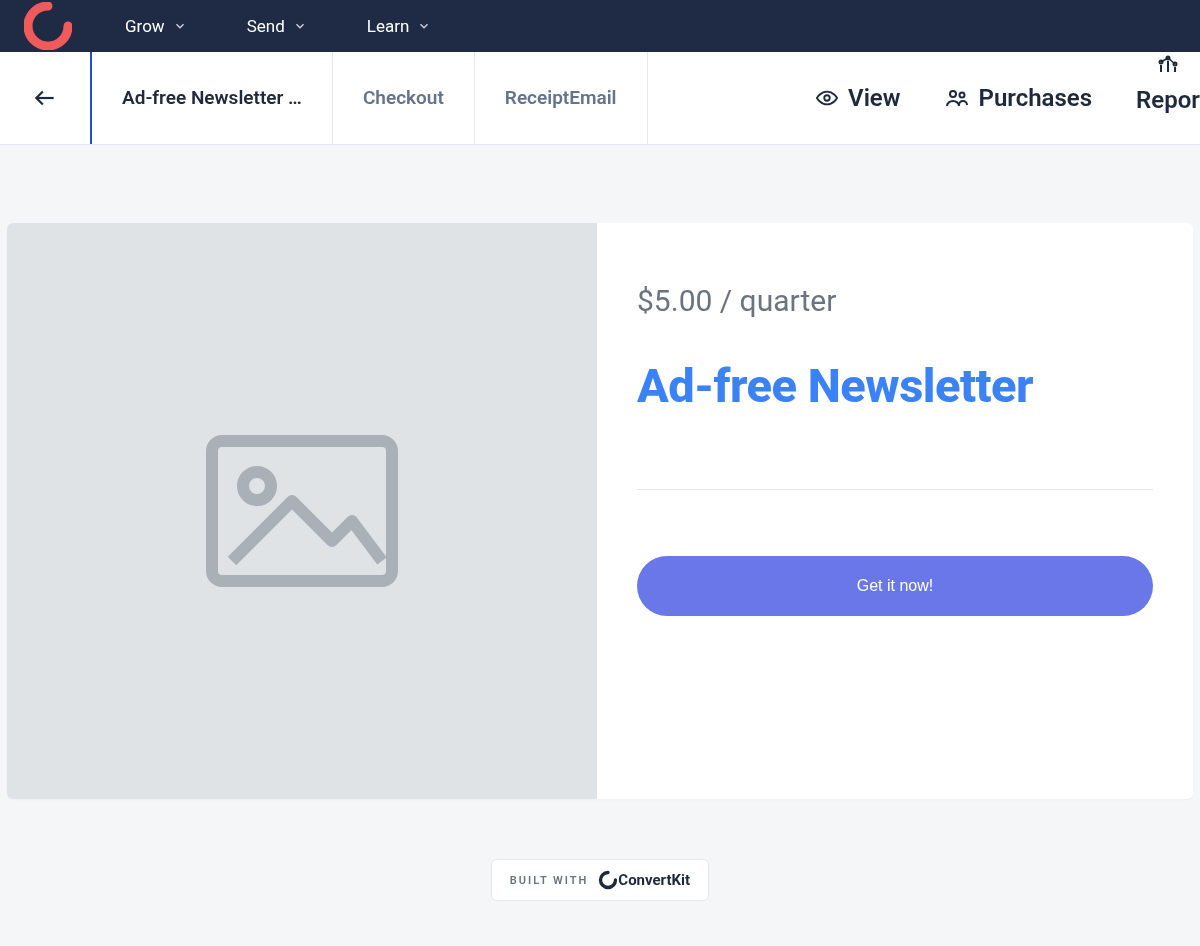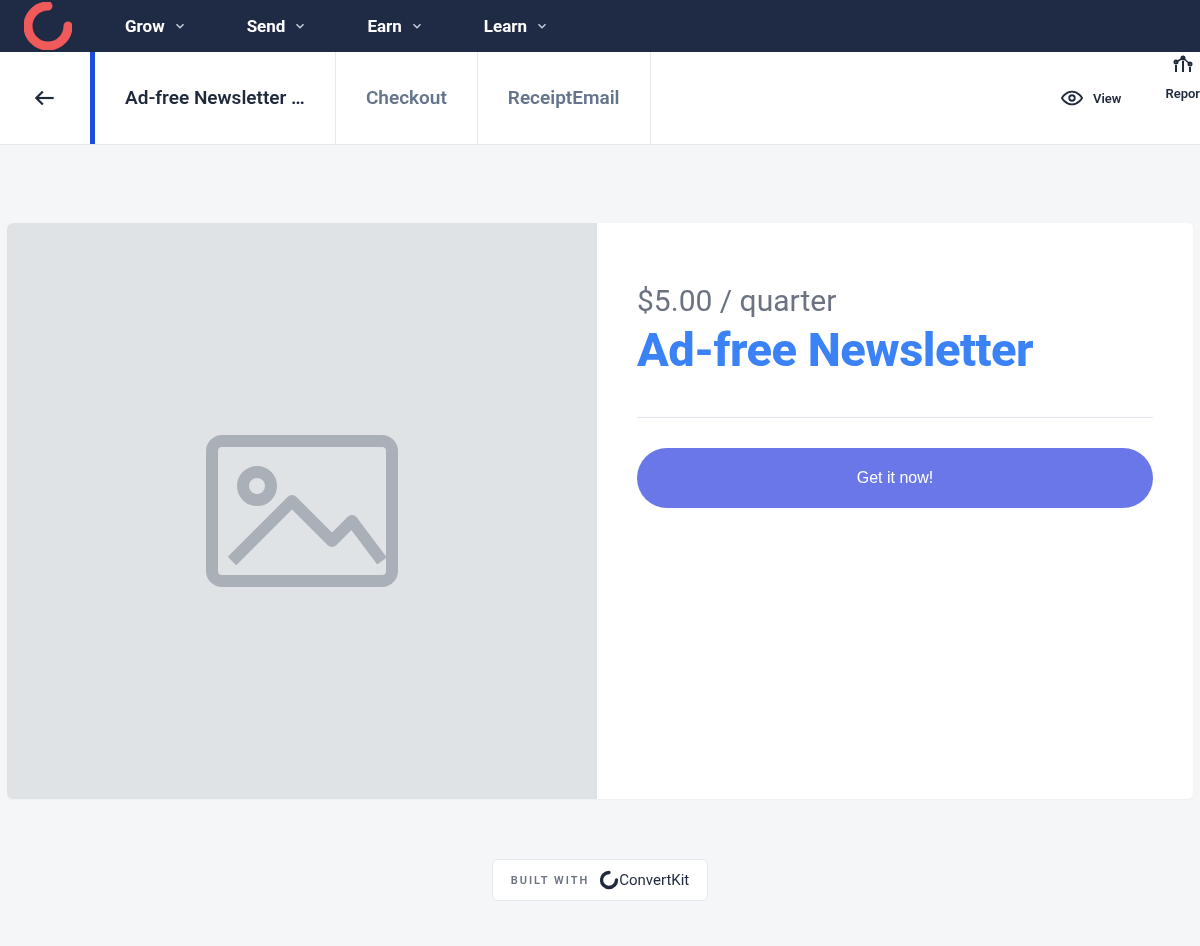--- a/index.html
+++ b/index.html
@@ -30,21 +30,21 @@
   .top-nav-items {
     display: flex;
     align-items: center;
     height: 100%;
   }
   .top-nav-item {
     display: flex;
     align-items: center;
     color: #ffffff;
     font-size: 17px;
-    font-weight: 700;
+    font-weight: 400;
     padding: 0 30px;
     height: 100%;
     cursor: pointer;
     gap: 8px;
   }
   .chev {
     display: inline-flex;
   }
 
   
@@ -74,36 +74,36 @@
     font-size: 19px;
     font-weight: 600;
     color: #64748b;
     cursor: pointer;
     white-space: nowrap;
     line-height: 1.3;
   }
   .tab.multi { flex-direction: row; }
   .tab.active {
     color: #1e293b;
-    border-left: 5px solid #1d4ed8;
+    border-left: 2px solid #1d4ed8;
     max-width: 250px;
     overflow: hidden;
   }
   .tab.active span {
     overflow: hidden;
     text-overflow: ellipsis;
     white-space: nowrap;
   }
   .spacer { flex: 1; }
   .action-item {
     display: flex;
     align-items: center;
     gap: 10px;
     padding: 0 22px;
-    font-size: 13px;
+    font-size: 24px;
     font-weight: 600;
     color: #1e293b;
     cursor: pointer;
   }
 
   
   .content {
     padding: 78px 7px 0 7px;
   }
   .card {
@@ -119,20 +119,21 @@
     background: #dfe3e6;
     display: flex;
     align-items: center;
     justify-content: center;
   }
   .card-body {
     flex: 1;
     padding: 60px 40px 40px 40px;
     display: flex;
     flex-direction: column;
+    gap: 36px;
   }
   .price {
     font-size: 30px;
     color: #6b7280;
     font-weight: 400;
     margin-bottom: 4px;
   }
   .title {
     font-size: 47px;
     font-weight: 800;
@@ -179,21 +180,21 @@
     padding: 10px 18px;
     font-size: 14px;
   }
   .badge .built {
     letter-spacing: 2px;
     font-size: 11px;
     color: #6b7280;
     font-weight: 600;
   }
   .badge .brand {
-    font-weight: 400;
+    font-weight: 700;
     color: #1e293b;
     font-size: 15px;
     display: flex;
     align-items: center;
   }
 </style>
 </head>
 <body>
 
 <div class="top-nav">
@@ -213,28 +214,20 @@
     </div>
     <div class="top-nav-item">
       <span>Send</span>
       <span class="chev">
         <svg width="14" height="14" viewBox="0 0 24 24" fill="none" stroke="#c9cedb" stroke-width="2.5">
             <polyline points="6 9 12 15 18 9"></polyline>
           </svg>
       </span>
     </div>
     <div class="top-nav-item">
-      <span>Earn</span>
-      <span class="chev">
-        <svg width="14" height="14" viewBox="0 0 24 24" fill="none" stroke="#c9cedb" stroke-width="2.5">
-            <polyline points="6 9 12 15 18 9"></polyline>
-          </svg>
-      </span>
-    </div>
-    <div class="top-nav-item">
       <span>Learn</span>
       <span class="chev">
         <svg width="14" height="14" viewBox="0 0 24 24" fill="none" stroke="#c9cedb" stroke-width="2.5">
             <polyline points="6 9 12 15 18 9"></polyline>
           </svg>
       </span>
     </div>
   </div>
 </div>
 
@@ -260,20 +253,29 @@
   </div>
 
   <div class="spacer"></div>
 
   <div class="action-item">
     <svg width="22" height="22" viewBox="0 0 24 24" fill="none" stroke="#1e293b" stroke-width="2">
       <path d="M1 12s4-7 11-7 11 7 11 7-4 7-11 7S1 12 1 12z"></path>
         <circle cx="12" cy="12" r="3"></circle>
     </svg>
     <span>View</span>
+  </div>
+  <div class="action-item">
+    <svg width="24" height="24" viewBox="0 0 24 24" fill="none" stroke="#1e293b" stroke-width="2">
+      <circle cx="8" cy="8" r="3"></circle>
+        <circle cx="17" cy="9" r="2.5"></circle>
+      <path d="M2 20c0-3 3-5 6-5s6 2 6 5"></path>
+        <path d="M14 19c0-2.5 2-4 4-4s4 1.5 4 4"></path>
+    </svg>
+    <span>Purchases</span>
   </div>
   <div class="action-item" style="padding-right:0;flex-direction:column;">
     <svg width="24" height="24" viewBox="0 0 24 24" fill="none" stroke="#1e293b" stroke-width="2">
       <line x1="5" y1="20" x2="5" y2="13"></line>
         <line x1="12" y1="20" x2="12" y2="9"></line>
         <line x1="19" y1="20" x2="19" y2="15"></line>
       <circle cx="5" cy="10" r="1.5"></circle>
         <circle cx="12" cy="6" r="1.5"></circle>
         <circle cx="19" cy="12" r="1.5"></circle>
       <polyline points="5 10 12 6 19 12" stroke-width="1.5"></polyline>

